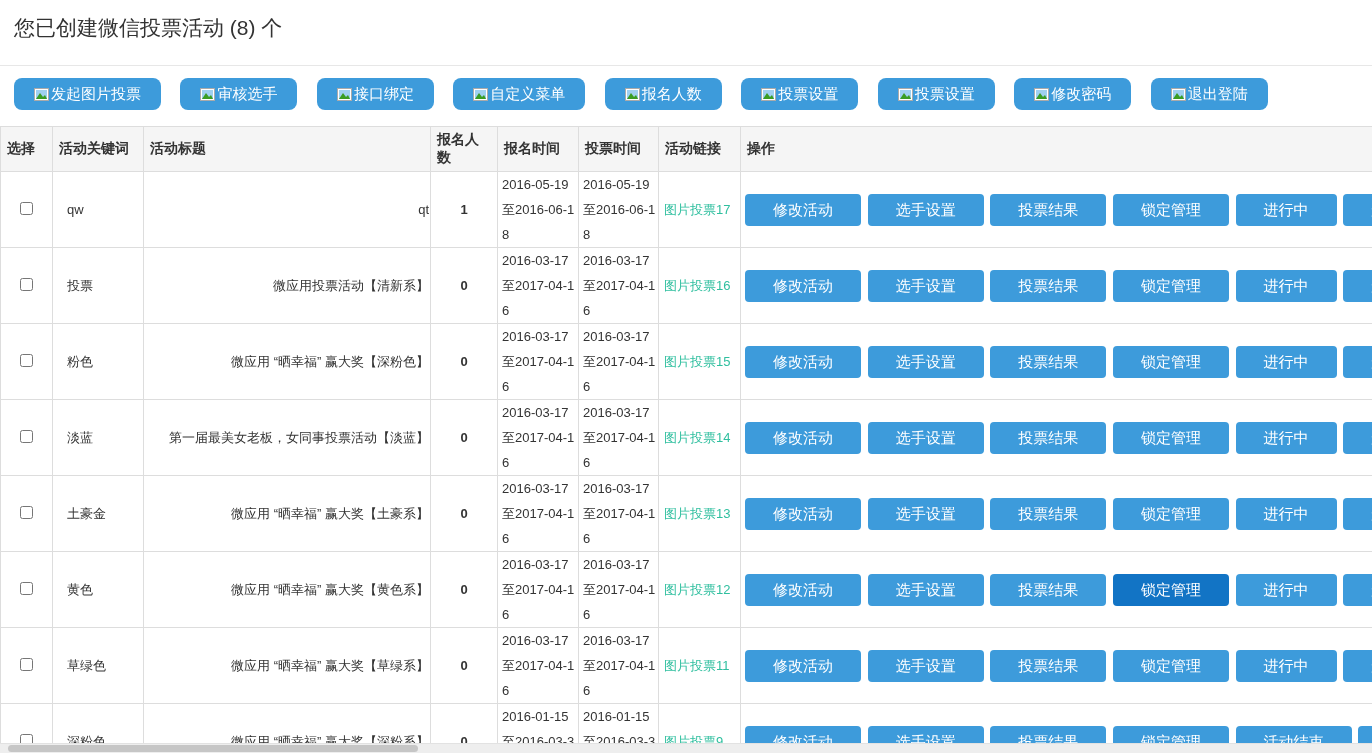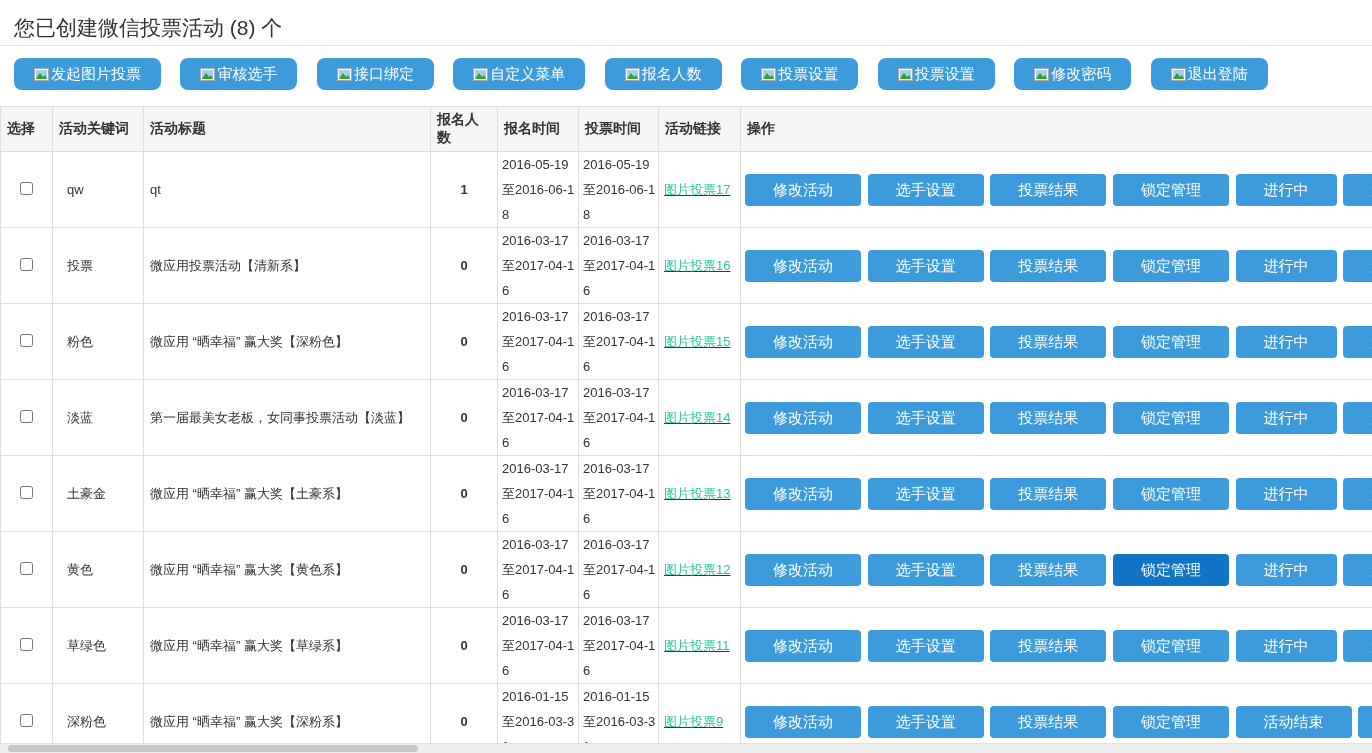--- a/index.html
+++ b/index.html
@@ -4,21 +4,21 @@
 <style>
   html, body {
     margin: 0; padding: 0;
     width: 1372px; height: 753px;
     overflow: hidden;
     background: #ffffff;
     font-family: "Liberation Sans", "DejaVu Sans", sans-serif;
     color: #333;
   }
   .page-header {
-    height: 46px;
+    height: 66px;
     box-sizing: border-box;
     padding: 14px 14px 8px 14px;
     border-bottom: 1px solid #e7e7e7;
   }
   .page-title {
     margin: 0;
     font-size: 21px;
     font-weight: 400;
     color: #333;
   }
@@ -67,24 +67,24 @@
   .col-kw    { width: 91px; }
   .col-title { width: 287px; }
   .col-count { width: 67px; }
   .col-date1 { width: 81px; }
   .col-date2 { width: 80px; }
   .col-link  { width: 82px; }
   .col-act   { width: 632px; }
   td.cell-sel { text-align: center; }
   td.cell-sel input { width: 13px; height: 13px; margin: 0 0 0 0; cursor: pointer; }
   td.cell-kw { padding-left: 14px; }
-  td.cell-title { padding-left: 6px; }
+  td.cell-title { padding-left: 6px; text-align: right; }
   td.cell-count { text-align: center; font-weight: bold; }
   td.cell-date { padding: 0 2px 0 4px; font-size: 12.5px; line-height: 25px; word-break: break-all; }
-  td.cell-link { padding-left: 5px; text-decoration: underline; }
+  td.cell-link { padding-left: 5px; }
   td.cell-link a { color: #2fbf9f; text-decoration: none; font-size: 13px; }
   td.cell-act { padding-left: 4px; white-space: nowrap; }
   .act-btn {
     display: inline-block;
     background: #3d9bdb;
     color: #fff;
     border: none;
     border-radius: 4px;
     font-size: 15px;
     font-family: Liberation Sans, sans-serif;

